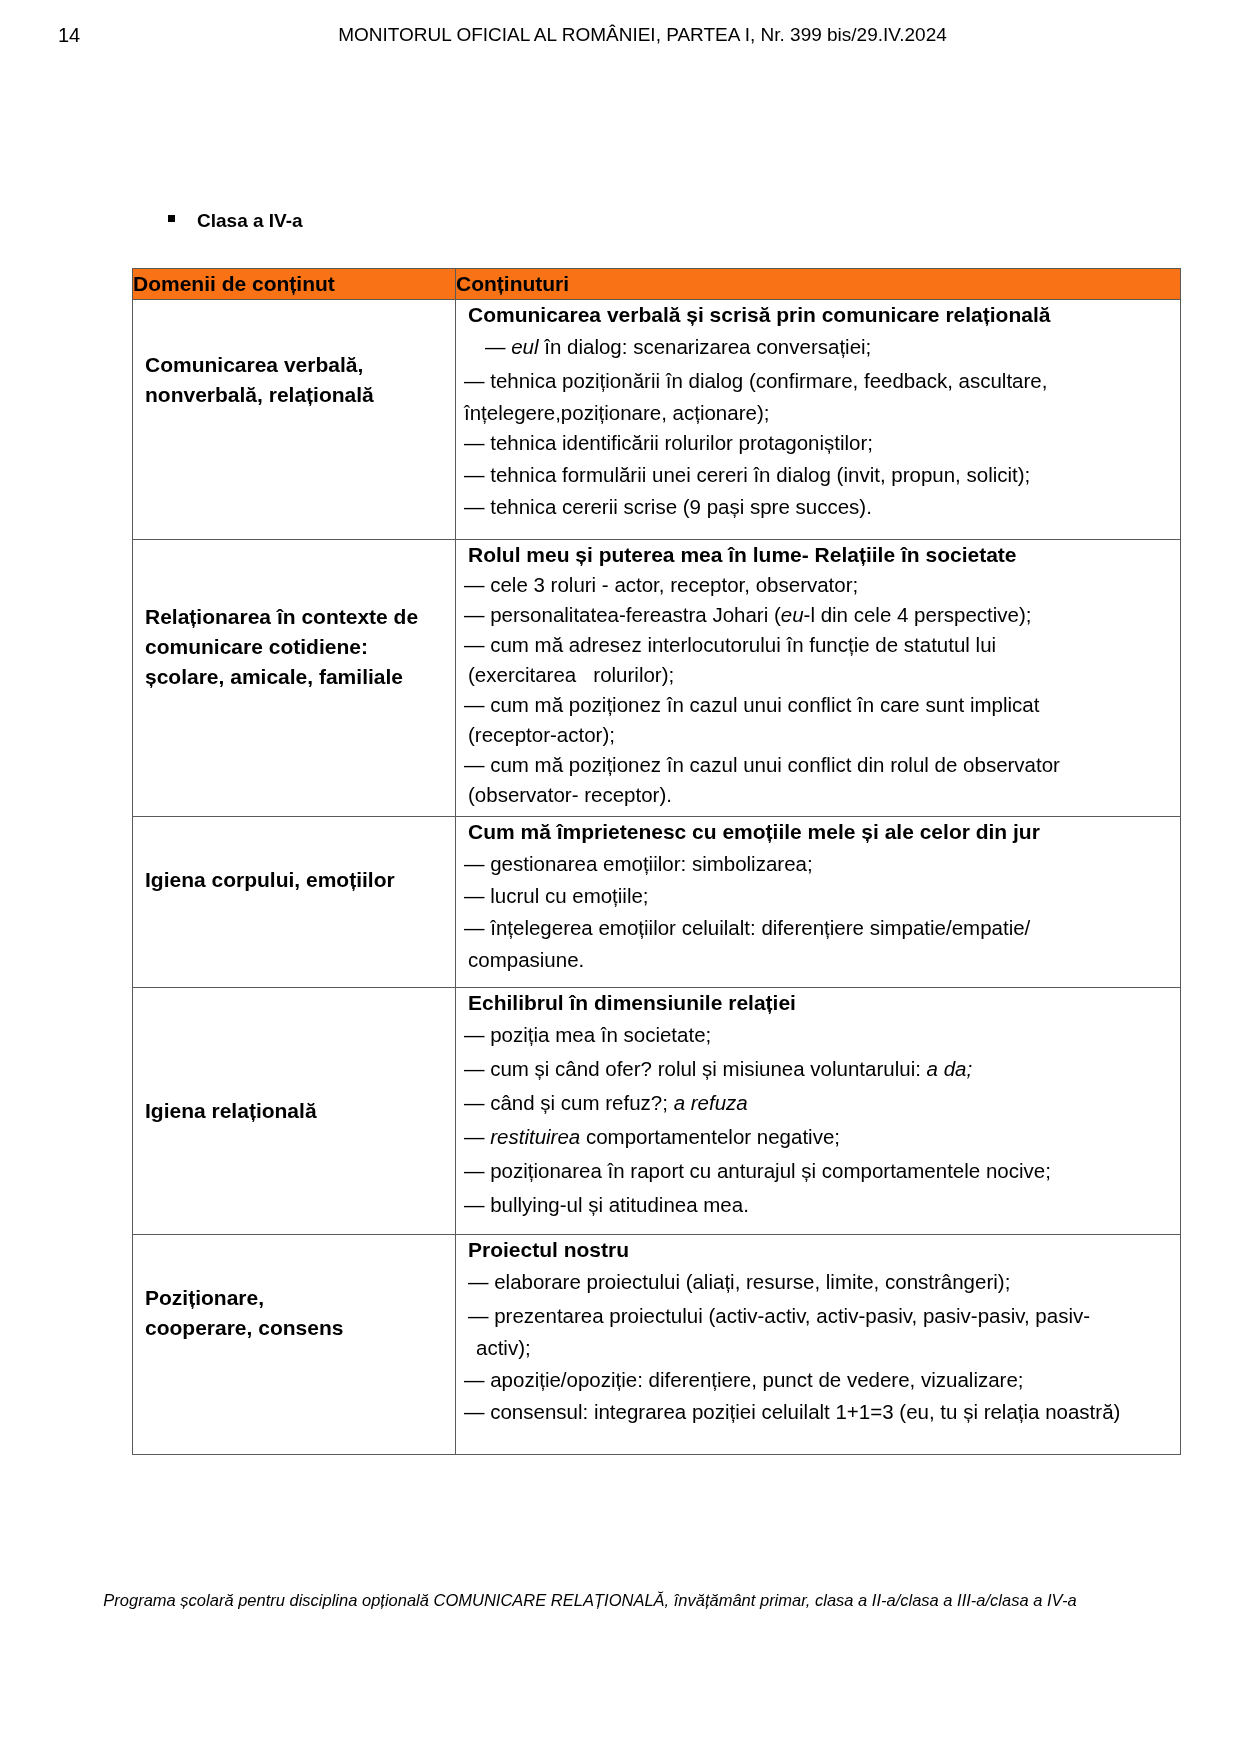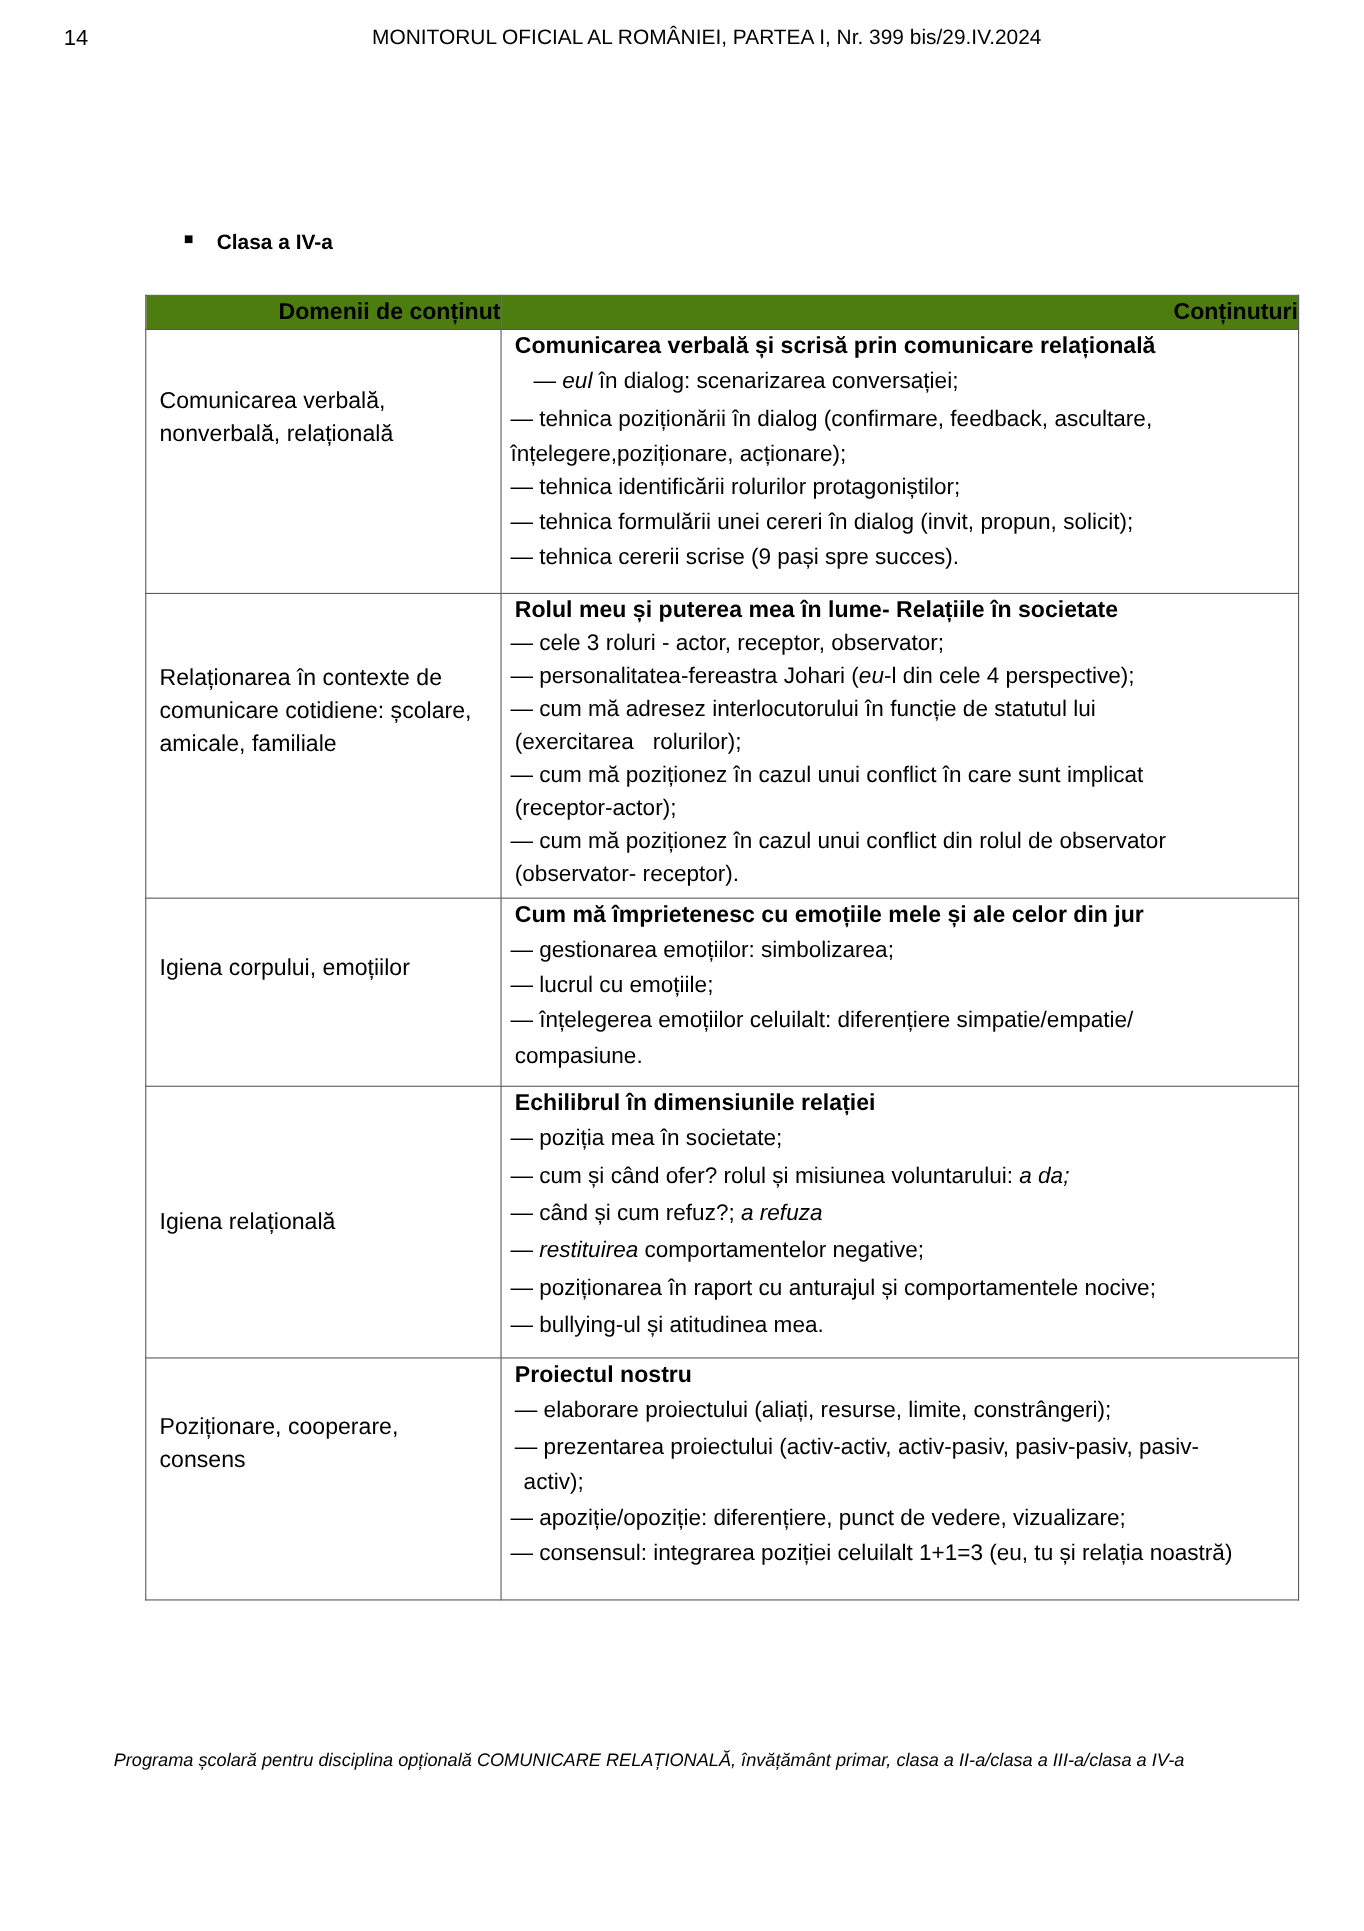--- a/index.html
+++ b/index.html
@@ -10,24 +10,24 @@
   .page-number { position: absolute; left: 58px; top: 24px; font-size: 20px; }
   .running-header { position: absolute; left: 0; width: 1240px; top: 24px; text-align: center; font-size: 19px; padding-left: 45px; box-sizing: border-box; }
   .section-title { position: absolute; left: 168px; top: 210px; font-size: 19px; font-weight: bold; }
   .section-title .bullet { display: inline-block; width: 7px; height: 7px; background: #000; margin-right: 22px; vertical-align: middle; position: relative; top: -3px; }
   table.curriculum {
     position: absolute; left: 132px; top: 268px; width: 1049px;
     border-collapse: collapse; font-size: 20.5px;
   }
   table.curriculum th, table.curriculum td { border: 1.5px solid #5a5a5a; }
   table.curriculum th {
-    background: #4d7c0f; font-weight: bold; height: 30px; padding: 0; text-align: right; font-size: 21px;
+    background: #f97316; font-weight: bold; height: 30px; padding: 0; text-align: left; font-size: 21px;
   }
   table.curriculum th.col-domain { width: 322px; }
-  td.domain-cell { vertical-align: middle; font-weight: normal; padding: 0 26px 0 12px; line-height: 30px; font-size: 21px; }
+  td.domain-cell { vertical-align: middle; font-weight: bold; padding: 0 26px 0 12px; line-height: 30px; font-size: 21px; }
   td.content-cell { vertical-align: top; padding: 0 0 0 8px; }
   .content-heading { font-weight: bold; line-height: 30px; padding-left: 4px; font-size: 21px; }
   .content-item { line-height: 34px; white-space: nowrap; }
   .content-item.tight { line-height: 30px; }
   .cont { padding-left: 4px; }
   .footer { position: absolute; left: 0; width: 1240px; top: 1591px; text-align: center; font-size: 16.5px; font-style: italic; padding-right: 60px; box-sizing: border-box; }
 </style>
 </head>
 <body>
 

